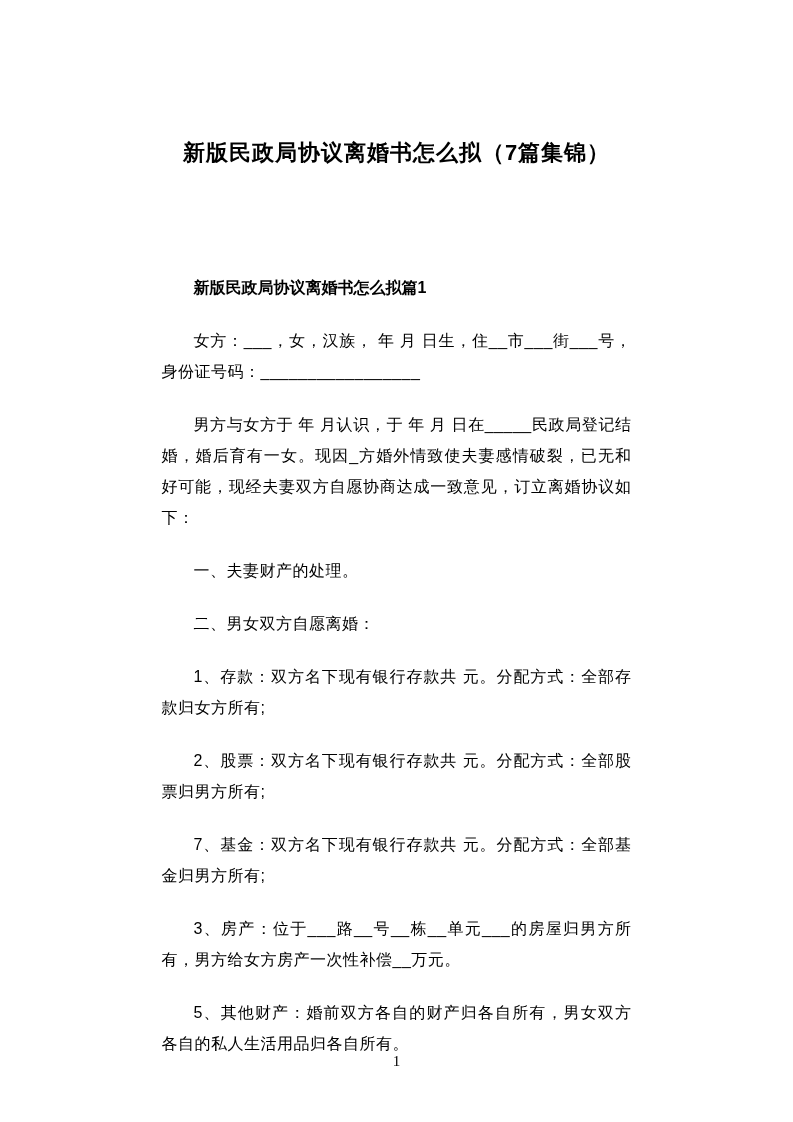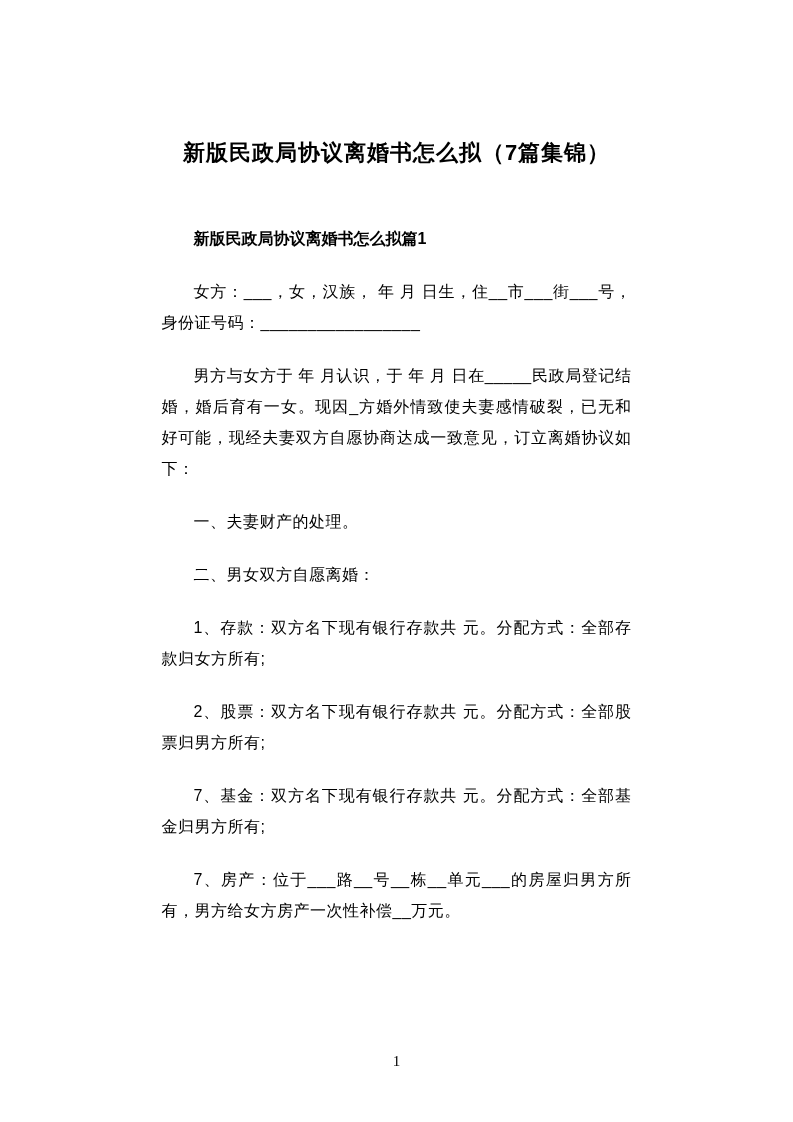--- a/index.html
+++ b/index.html
@@ -19,21 +19,21 @@
   }
   .doc-title {
     margin-top: 42px;
     text-align: center;
     font-size: 22px;
     font-weight: bold;
     letter-spacing: 1px;
     line-height: 30px;
   }
   .section-heading {
-    margin-top: 55px;
+    margin-top: 104px;
     font-size: 16px;
     font-weight: bold;
     text-indent: 2em;
     line-height: 31px;
   }
   .doc-body {
     margin-top: 10px;
   }
   .para {
     font-size: 16px;
@@ -65,18 +65,19 @@
   <h2 class="section-heading">新版民政局协议离婚书怎么拟篇1</h2>
 
   <div class="doc-body">
     <p class="para">女方：___，女，汉族， 年 月 日生，住__市___街___号，身份证号码：_________________</p>
     <p class="para">男方与女方于 年 月认识，于 年 月 日在_____民政局登记结婚，婚后育有一女。现因_方婚外情致使夫妻感情破裂，已无和好可能，现经夫妻双方自愿协商达成一致意见，订立离婚协议如下：</p>
     <p class="para">一、夫妻财产的处理。</p>
     <p class="para">二、男女双方自愿离婚：</p>
     <p class="para">1、存款：双方名下现有银行存款共 元。分配方式：全部存款归女方所有;</p>
     <p class="para">2、股票：双方名下现有银行存款共 元。分配方式：全部股票归男方所有;</p>
     <p class="para">7、基金：双方名下现有银行存款共 元。分配方式：全部基金归男方所有;</p>
-    <p class="para">7、房产：位于___路__号__栋__单元___的房屋归男方所有，男方给女方房产一次性补偿__万元。</p>
+    <p class="para">3、房产：位于___路__号__栋__单元___的房屋归男方所有，男方给女方房产一次性补偿__万元。</p>
+    <p class="para">5、其他财产：婚前双方各自的财产归各自所有，男女双方各自的私人生活用品归各自所有。</p>
   </div>
 
   <div class="page-number">1</div>
 
 </div>
 
 </body></html>

